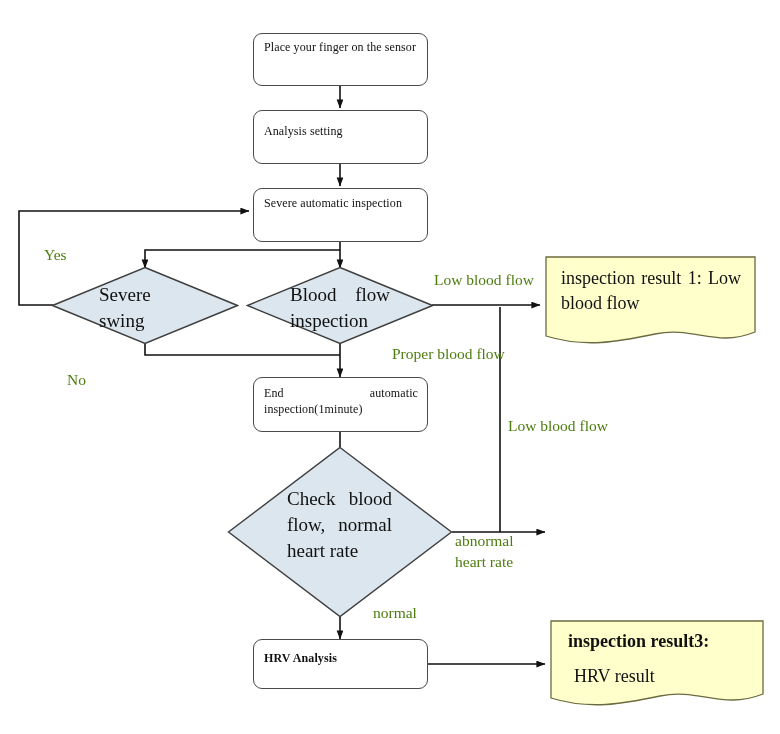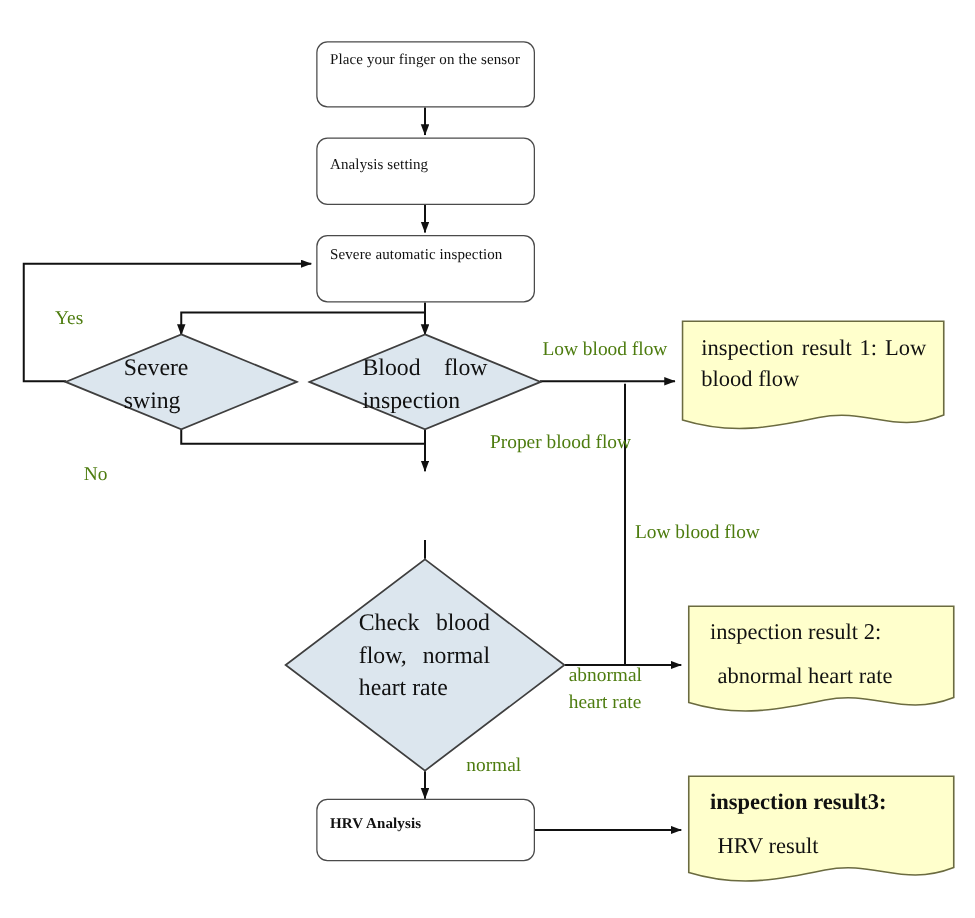--- a/index.html
+++ b/index.html
@@ -142,46 +142,42 @@
       <div class="txt" style="left:48px;top:16px;width:72px;">Severe swing</div>
     </div>
 
     <div class="dec" style="left:246px;top:266px;width:188px;height:79px;">
       <svg width="188" height="79" viewBox="0 0 188 79">
         <polygon points="94,1.5 186.5,39.5 94,77.5 1.5,39.5" fill="#dce6ee" stroke="#3f3f3f" stroke-width="1.4"></polygon>
       </svg>
       <div class="txt" style="left:44px;top:16px;width:100px;">Blood flow inspection</div>
     </div>
 
+    <div class="proc" style="left:253px;top:377px;width:175px;height:55px;">
+      <div class="txt" style="padding-top:8px;">End automatic inspection(1minute)</div>
+    </div>
 
     <div class="dec" style="left:227px;top:446px;width:226px;height:172px;">
       <svg width="226" height="172" viewBox="0 0 226 172">
         <polygon points="113,1.5 224.5,86 113,170.5 1.5,86" fill="#dce6ee" stroke="#3f3f3f" stroke-width="1.4"></polygon>
       </svg>
       <div class="txt" style="left:60px;top:40px;width:105px;">Check blood flow, normal heart rate</div>
     </div>
 
     <div class="proc one" style="left:253px;top:639px;width:175px;height:50px;">
       <div class="txt" style="padding-top:11px;font-weight:bold;">HRV Analysis</div>
     </div>
 
     <div class="doc" style="left:545px;top:256px;width:212px;height:92px;">
       <svg width="212" height="92" viewBox="0 0 212 92">
         <path d="M1,1 L210,1 L210,76 C170,92 150,70 110,78 C72,86 40,92 1,80 Z" fill="#ffffcc" stroke="#6b6b40" stroke-width="1.3"></path>
       </svg>
       <div class="txt" style="left:16px;top:10px;width:180px;">inspection result 1: Low blood flow</div>
     </div>
 
-    <div class="doc" style="left:550px;top:484px;width:215px;height:92px;">
-      <svg width="215" height="92" viewBox="0 0 215 92">
-        <path d="M1,1 L213,1 L213,74 C172,90 150,68 110,76 C72,84 40,90 1,78 Z" fill="#ffffcc" stroke="#6b6b40" stroke-width="1.3"></path>
-      </svg>
-      <div class="txt" style="left:18px;top:9px;width:180px;text-align-last:left;">inspection result 2:</div>
-      <div class="txt" style="left:24px;top:44px;width:180px;text-align-last:left;">abnormal heart rate</div>
-    </div>
 
     <div class="doc" style="left:550px;top:620px;width:215px;height:92px;">
       <svg width="215" height="92" viewBox="0 0 215 92">
         <path d="M1,1 L213,1 L213,74 C172,90 150,68 110,76 C72,84 40,90 1,78 Z" fill="#ffffcc" stroke="#6b6b40" stroke-width="1.3"></path>
       </svg>
       <div class="txt" style="left:18px;top:9px;width:180px;text-align-last:left;font-weight:bold;">inspection result3:</div>
       <div class="txt" style="left:24px;top:44px;width:180px;text-align-last:left;">HRV result</div>
     </div>
 
     <div class="elabel" style="left:44px;top:245px;">Yes</div>

